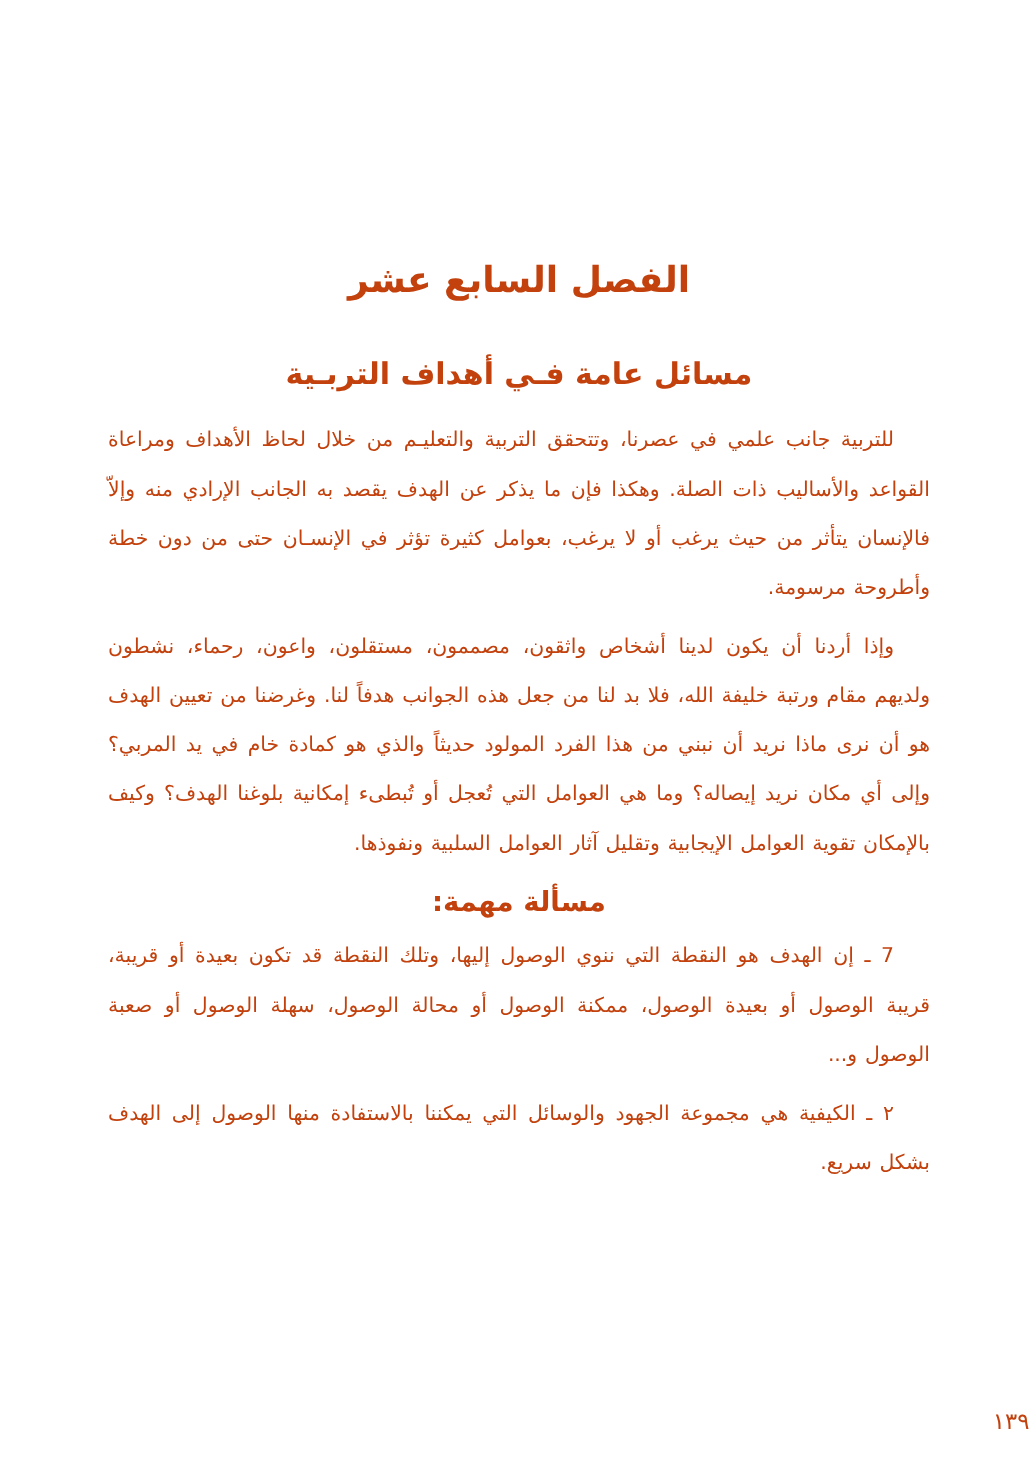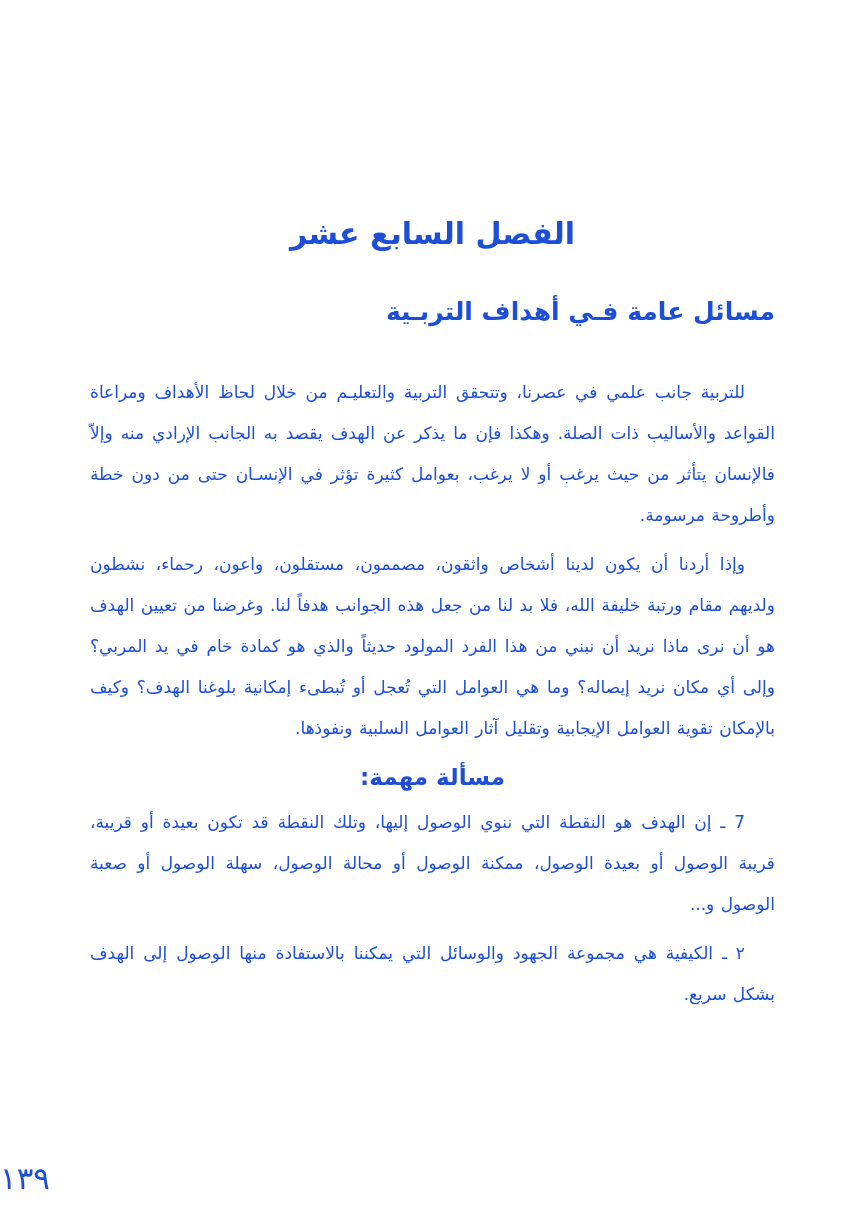--- a/index.html
+++ b/index.html
@@ -5,44 +5,45 @@
   html, body {
     margin: 0;
     padding: 0;
     background: #ffffff;
   }
   .page {
     position: relative;
     width: 858px;
     height: 1224px;
     background: #ffffff;
-    color: #1d4ed8;
+    color: #c2410c;
     direction: rtl;
     font-family: "DejaVu Sans", sans-serif;
     overflow: hidden;
     box-sizing: border-box;
   }
   .content {
     position: absolute;
     top: 0;
     right: 83px;
     left: 90px;
     padding-top: 216px;
   }
   .chapter-title {
     text-align: center;
     font-size: 30px;
     font-weight: bold;
     margin: 0 0 46px 0;
     letter-spacing: 0;
   }
   .section-title {
+    text-align: center;
     font-size: 25px;
     font-weight: bold;
-    margin: 0 0 46px 0;
+    margin: 0 0 21px 0;
   }
   p.body-par {
     font-size: 17px;
     line-height: 41px;
     text-align: justify;
     margin: 0 0 8px 0;
     text-indent: 30px;
     word-spacing: 1px;
   }
   h3.subheading {
@@ -50,22 +51,22 @@
     font-weight: bold;
     line-height: 41px;
     margin: 2px 0 4px 0;
     text-align: center;
   }
   .page-number {
     position: absolute;
     bottom: 28px;
     left: 0;
     right: 0;
-    text-align: left;
-    font-size: 31px;
+    text-align: right;
+    font-size: 19px;
   }
 </style>
 </head>
 <body>
 
 <div class="page">
   <div class="content">
 
     <h1 class="chapter-title">الفصل السابع عشر</h1>
 

